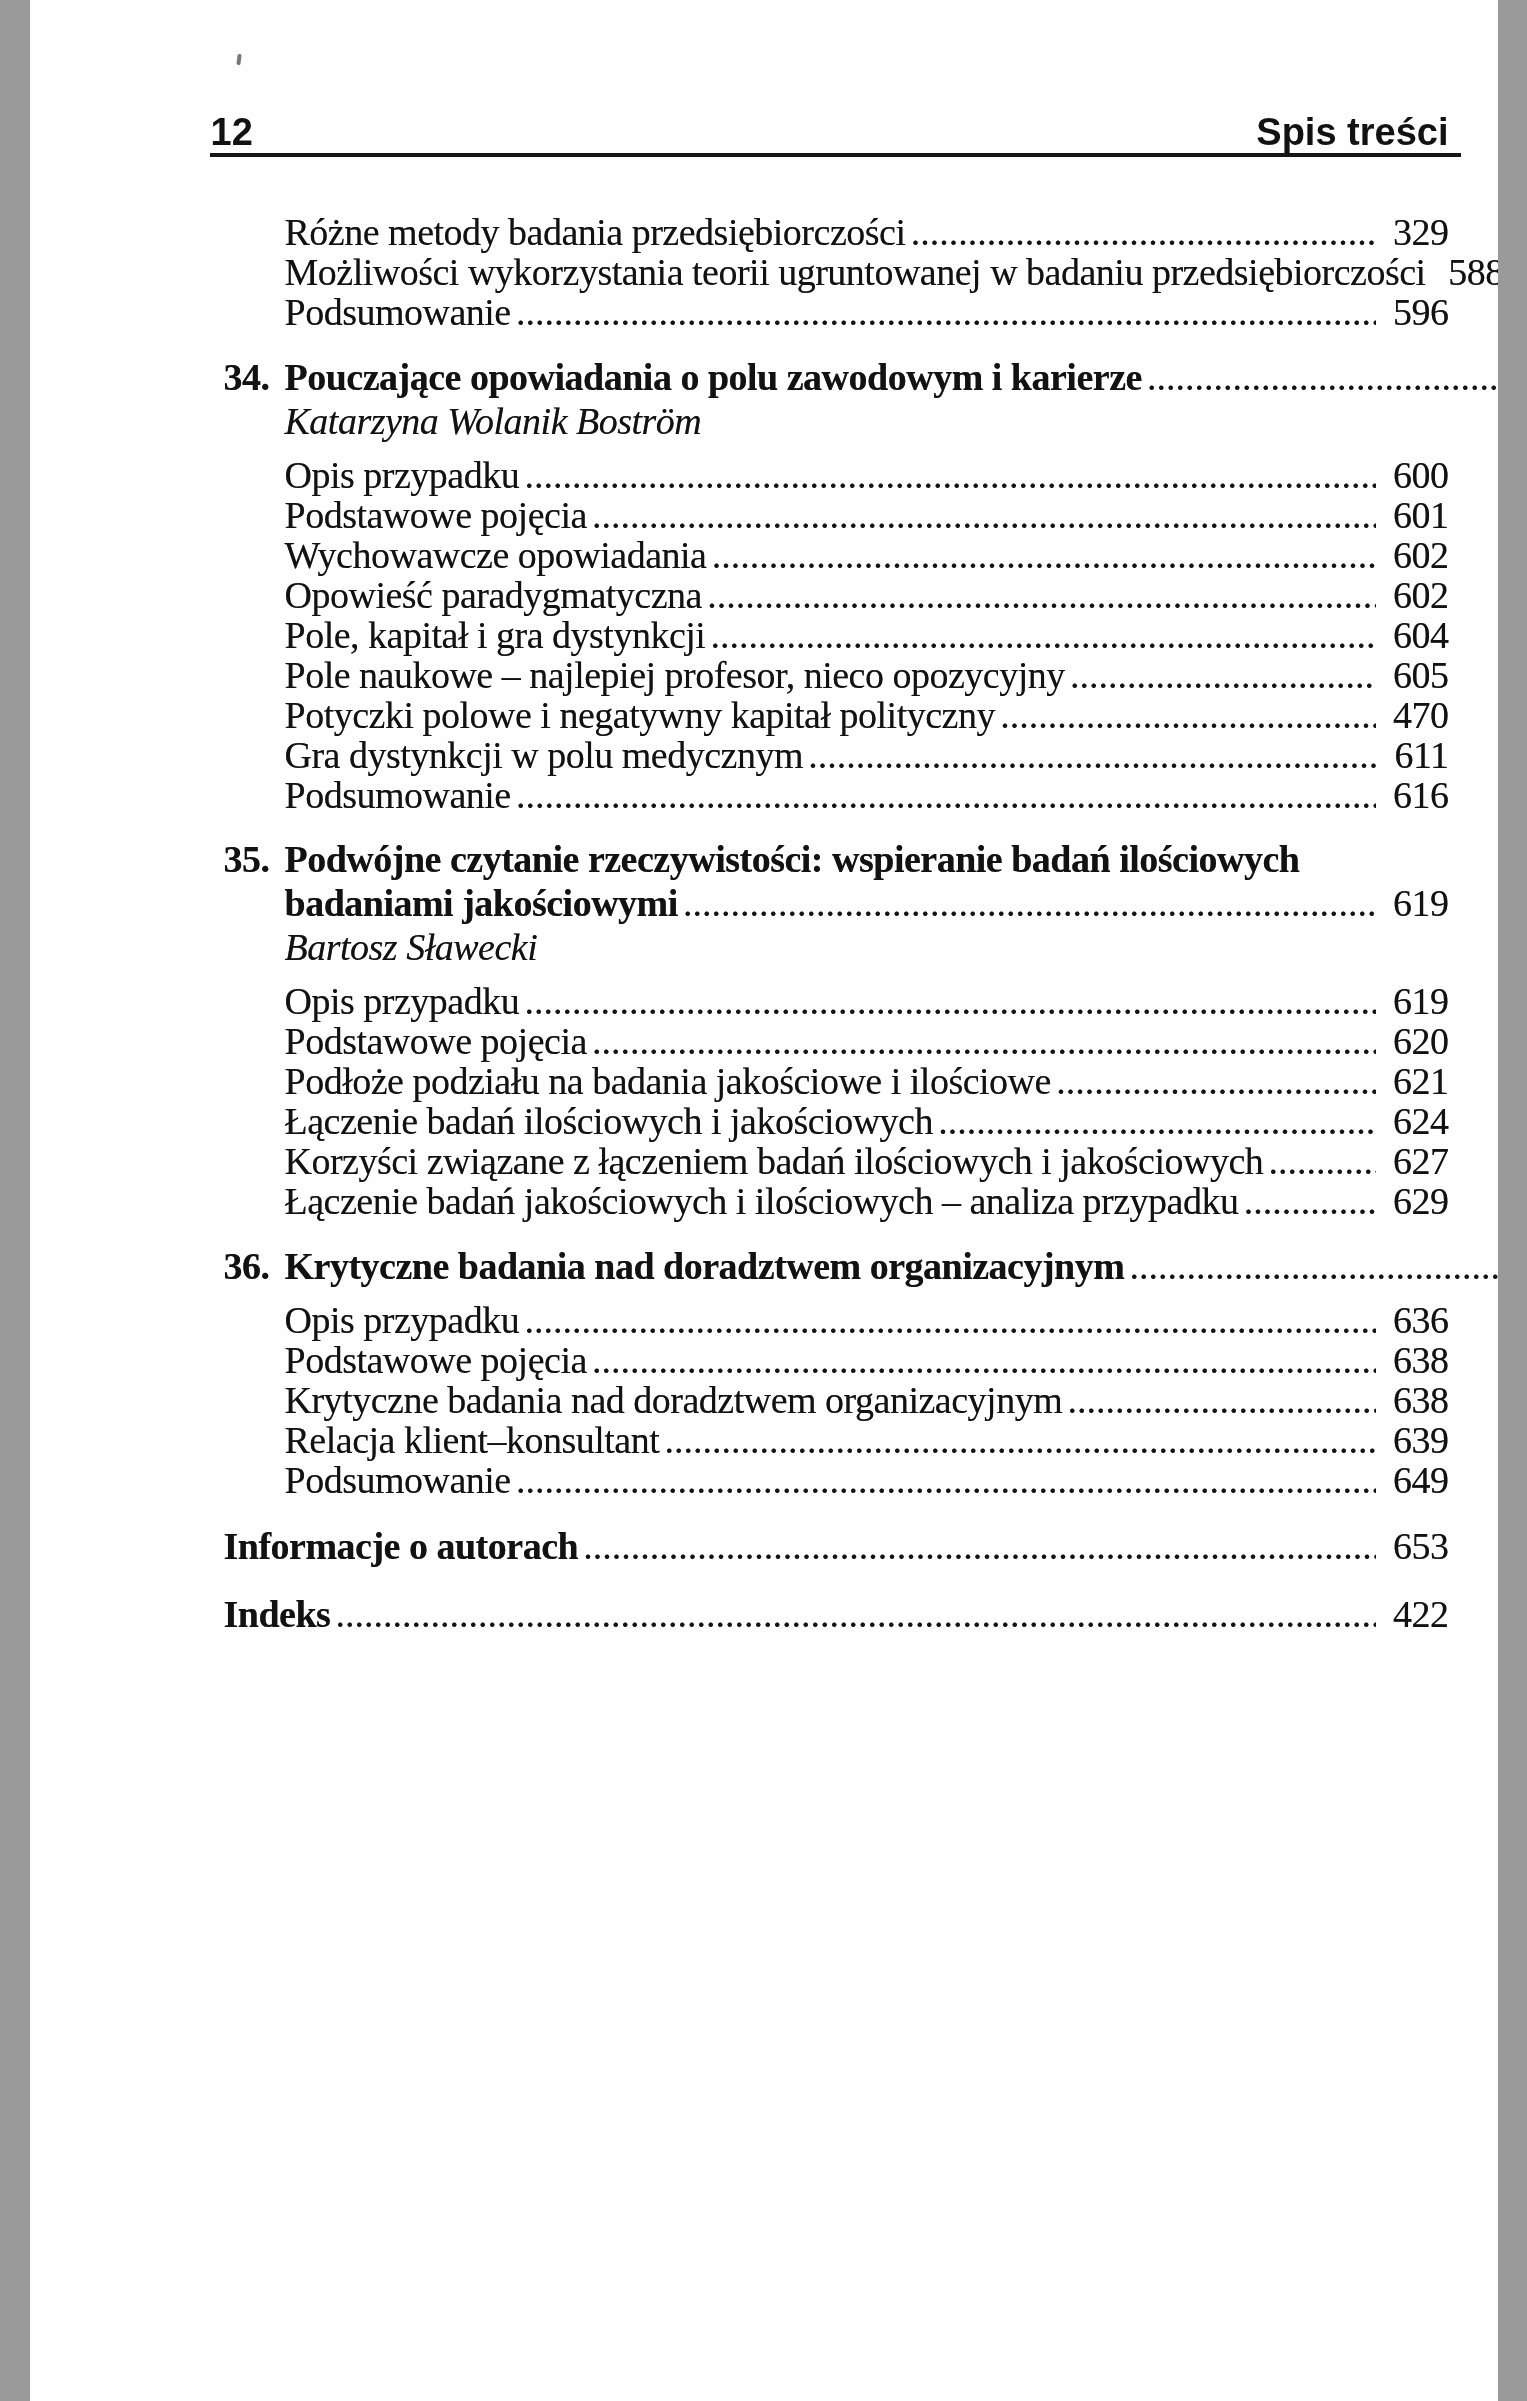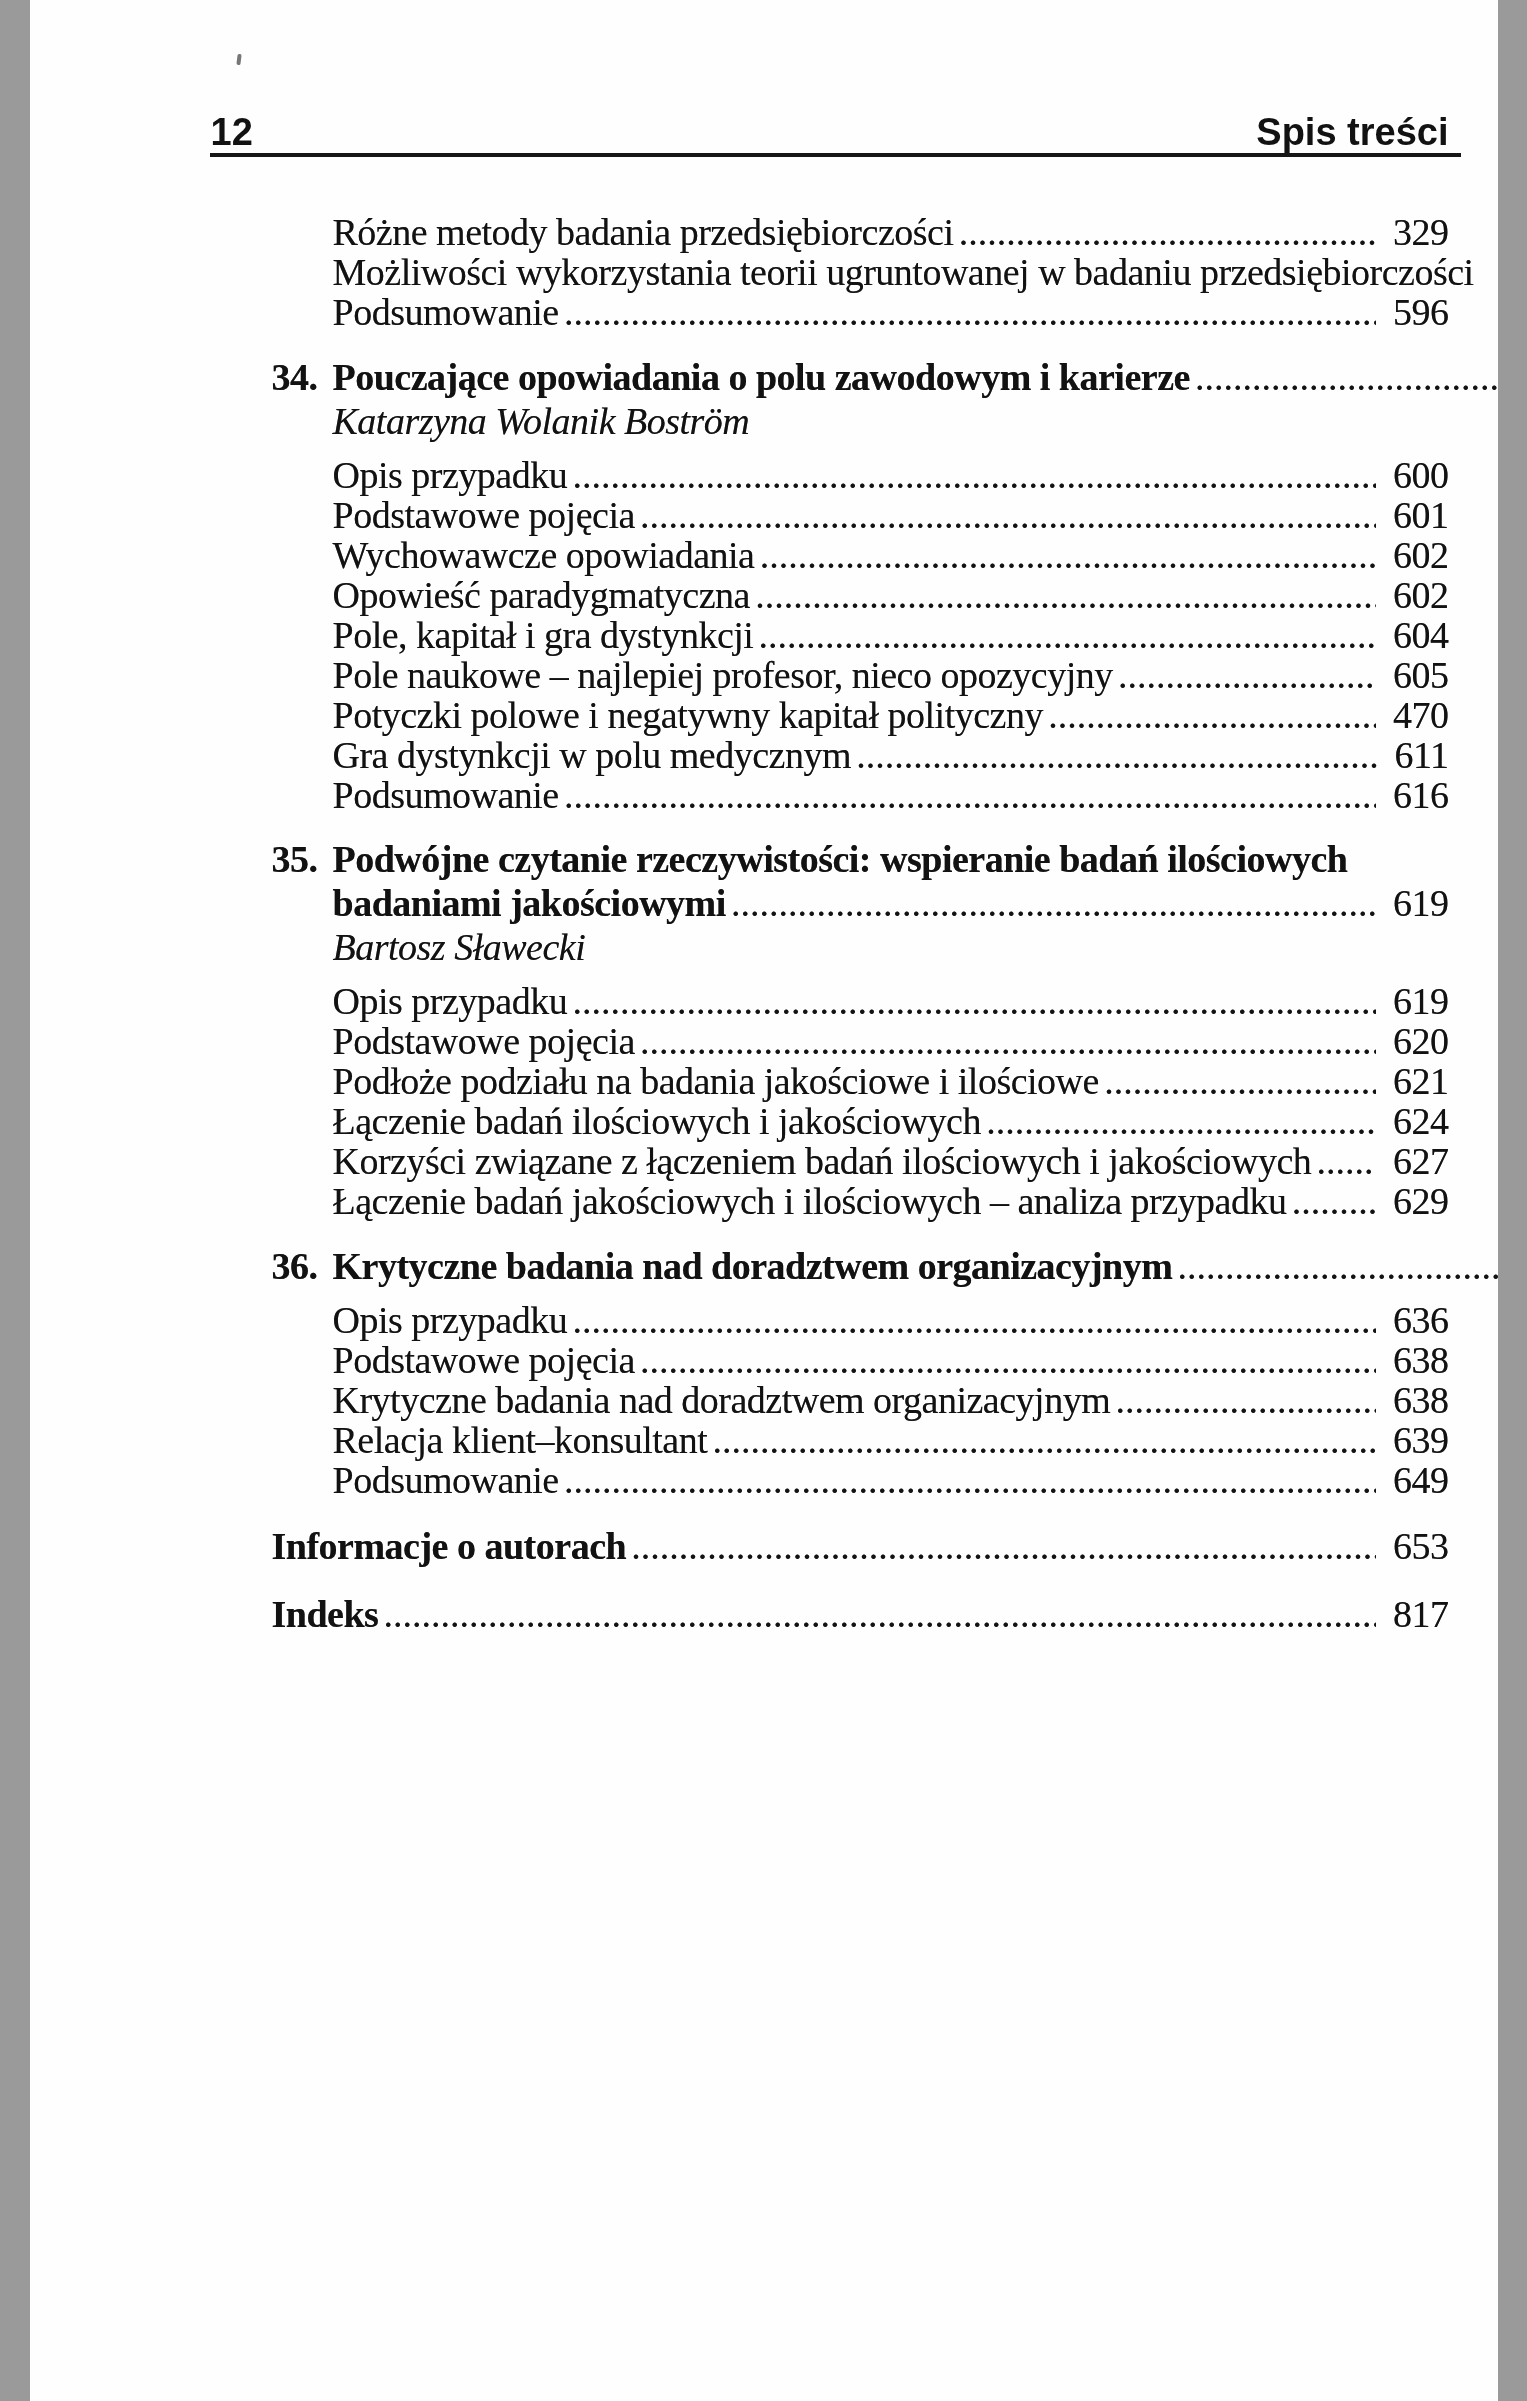--- a/index.html
+++ b/index.html
@@ -28,21 +28,20 @@
     position:absolute; left:207px; top:54px;
     width:4.4px; height:11.3px; background:#4a4a4a;
     border-radius:1.7px; transform:rotate(7deg); opacity:.75;
   }
   
   .toc {
     position:absolute; left:194px; right:49px; top:212px;
     font-size:38px; line-height:40px;
     letter-spacing:-0.5px;
     text-shadow:0 0 0.5px rgba(0,0,0,.55);
-    margin-left:48px;
   }
   .row { display:flex; align-items:baseline; }
   .entry { margin-left:61px; }
   .label { white-space:nowrap; }
   .dots {
     flex:1 1 auto; min-width:0;
     overflow:hidden; white-space:nowrap;
     margin-left:5.2px;
     font-weight:400; letter-spacing:0;
   }
@@ -229,17 +228,17 @@
         </div>
       </div>
       <div class="row tail">
         <span class="label" style="font-weight: 700;">Informacje o autorach</span>
         <span class="dots"></span>
         <span class="pg">653</span>
       </div>
       <div class="row tail">
         <span class="label" style="font-weight: 700;">Indeks</span>
         <span class="dots"></span>
-        <span class="pg">817</span>
+        <span class="pg">422</span>
       </div>
     </div>
 </div>
 
 
 </body></html>

